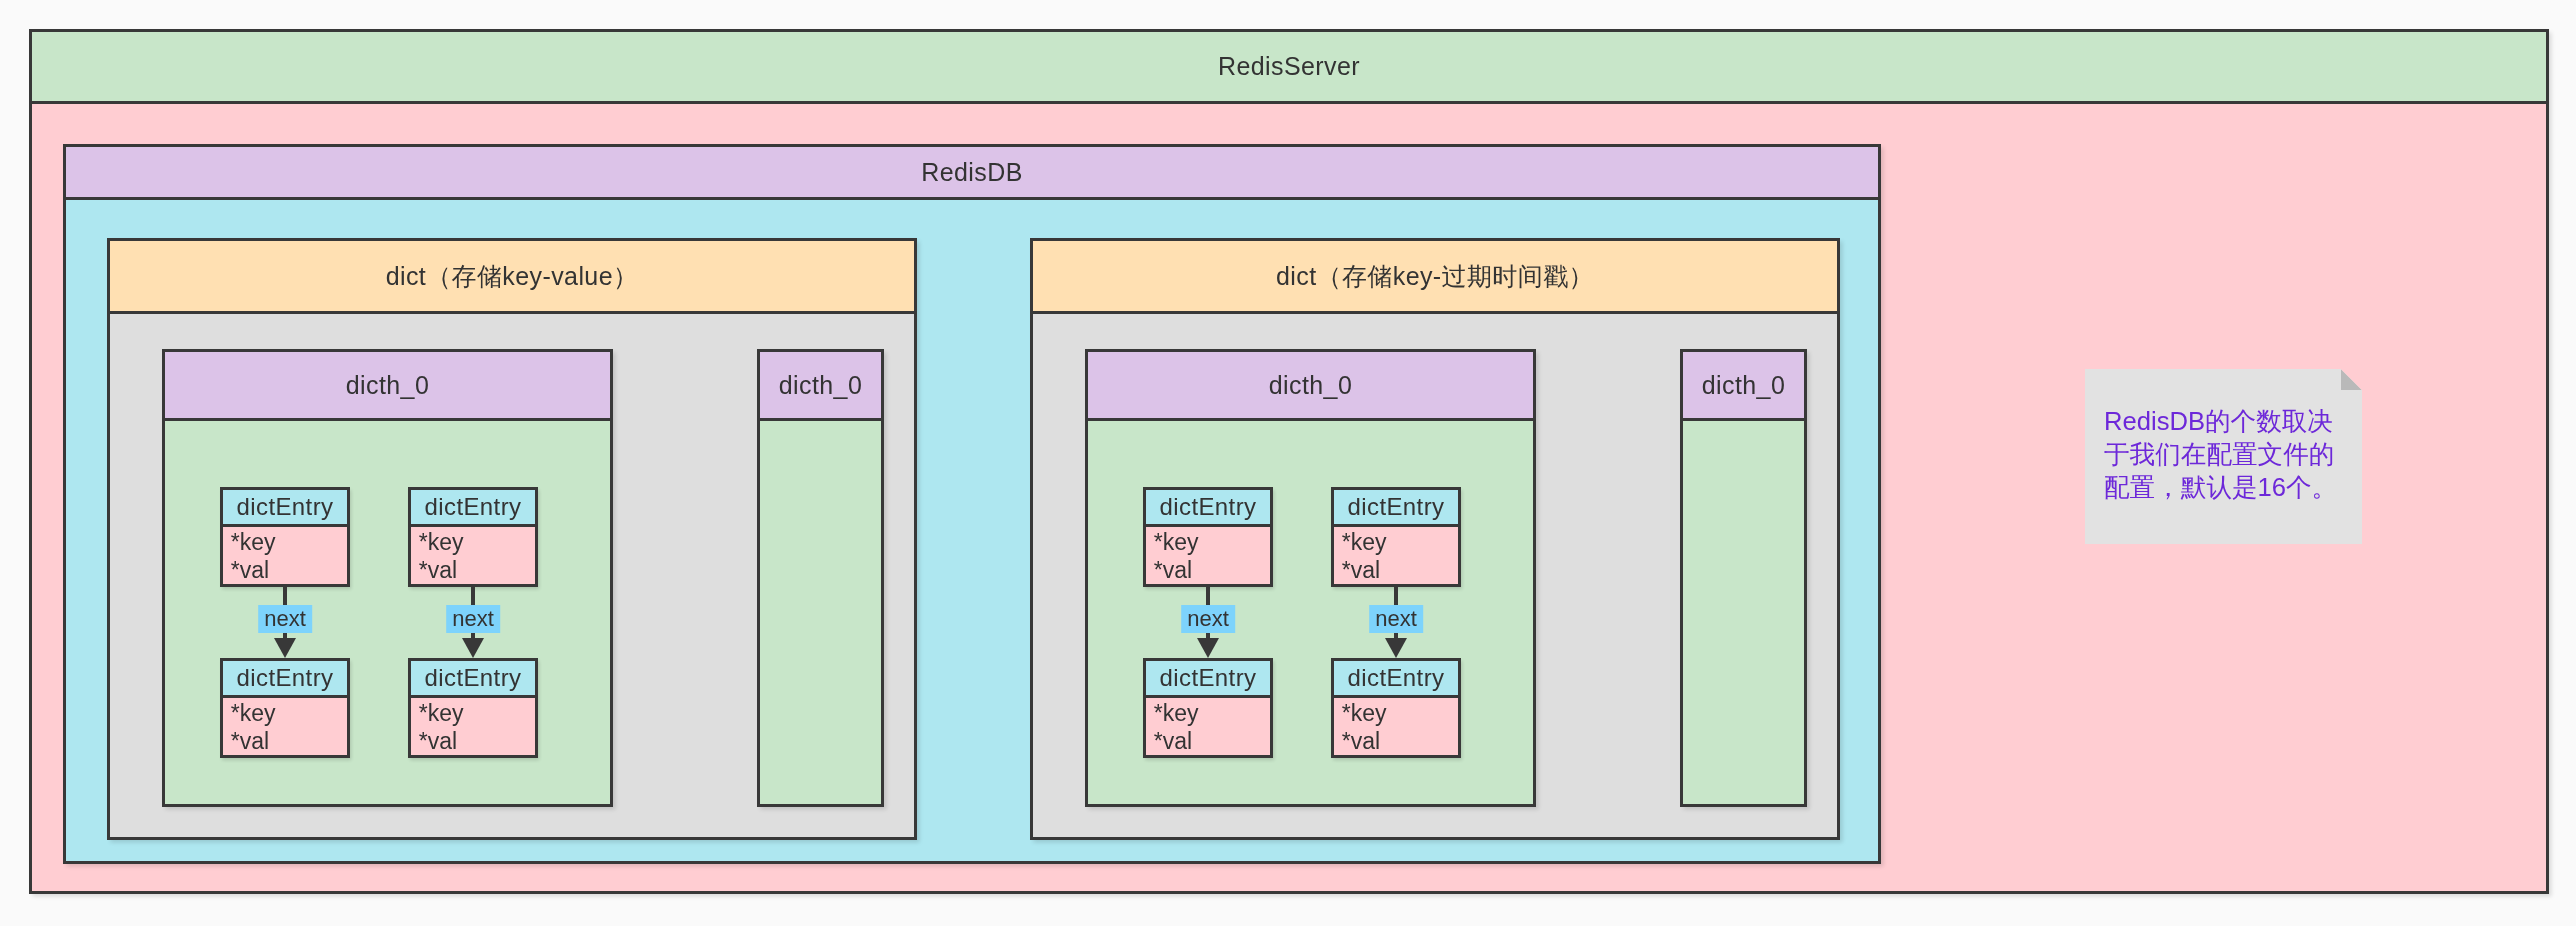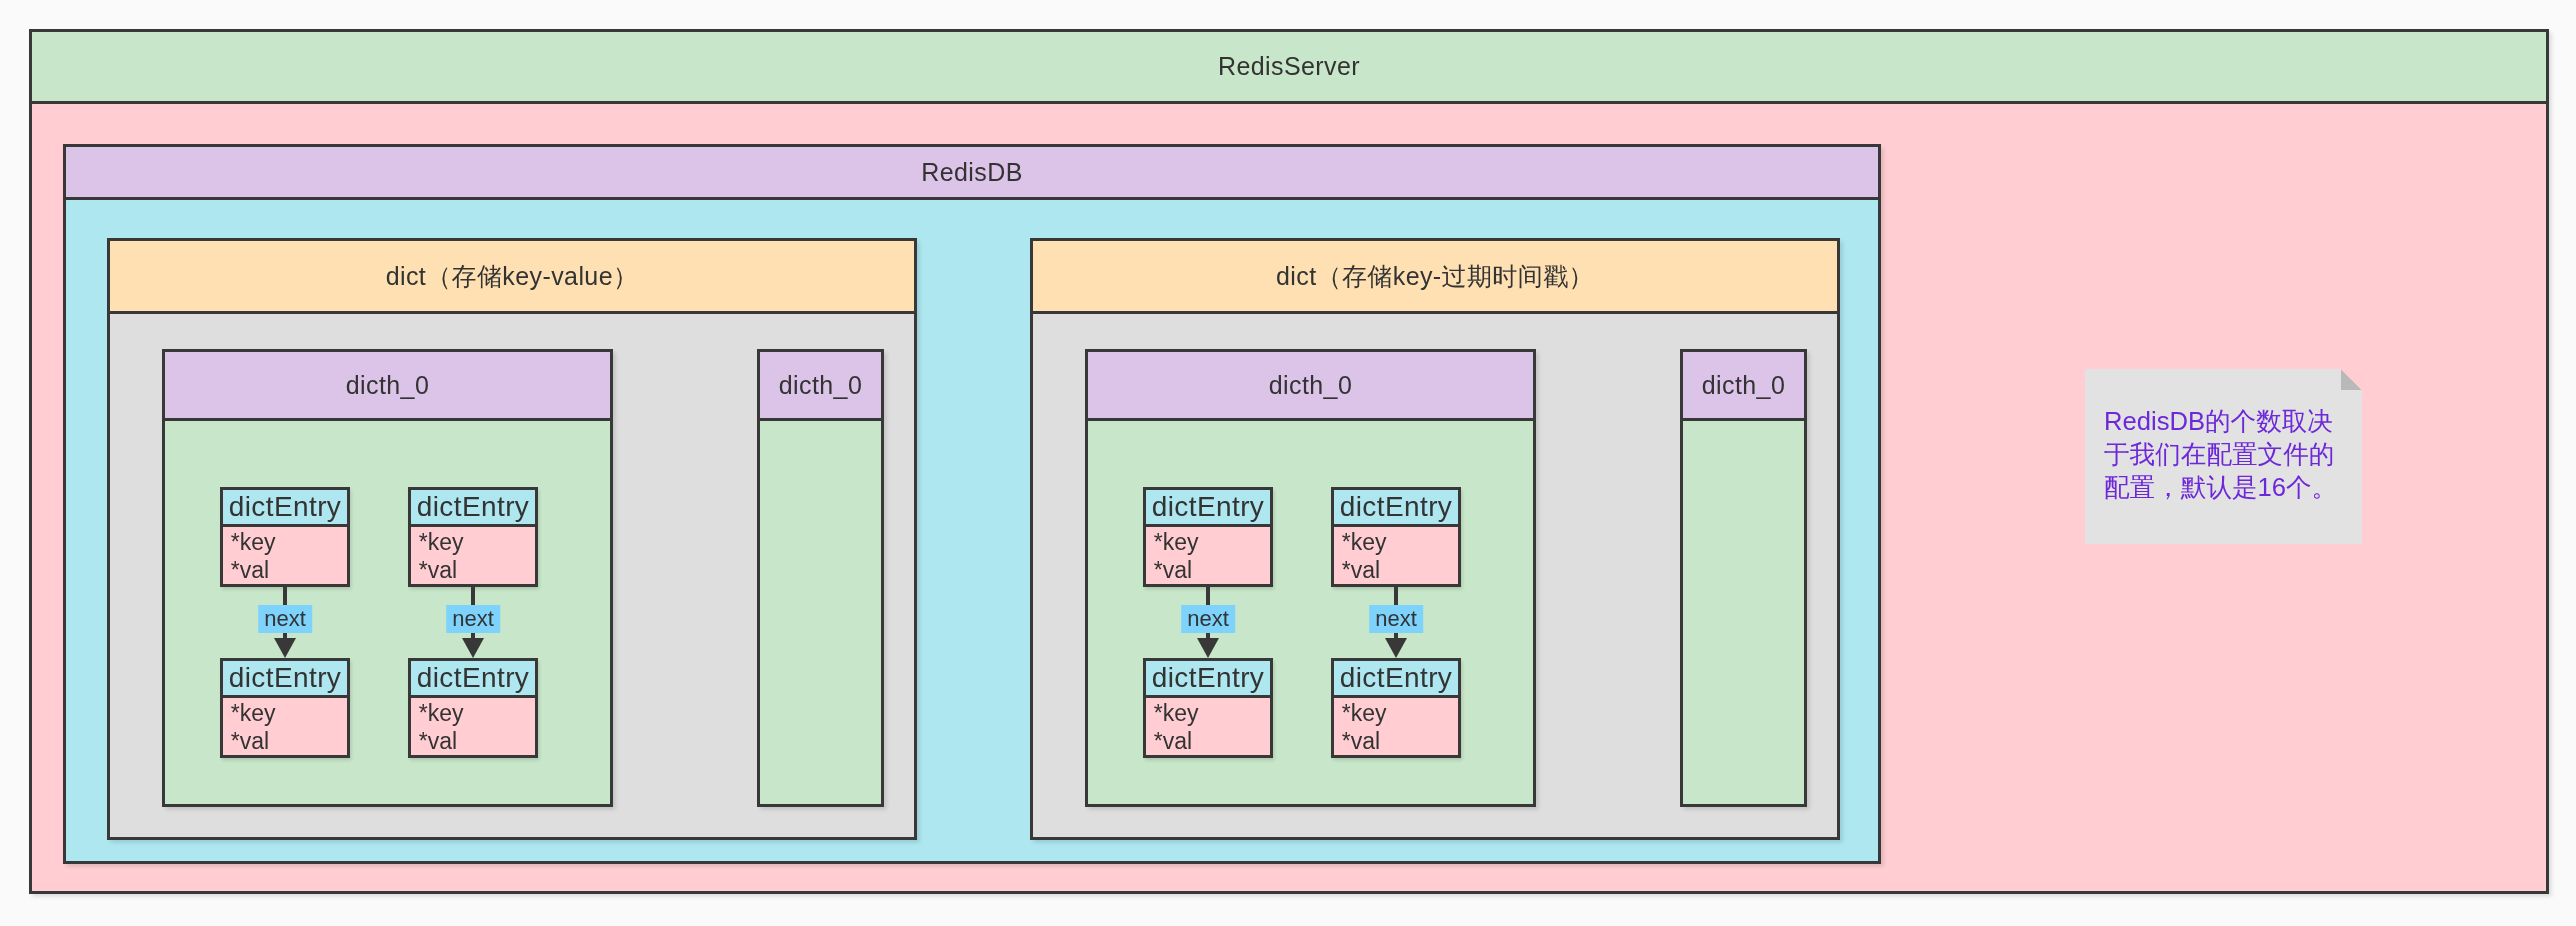--- a/index.html
+++ b/index.html
@@ -51,21 +51,21 @@
   .ht-hdr { height:69px; background:#dcc3e8; }
   .ht-body { height:calc(100% - 69px); }
 
   
   .chain { position:absolute; top:0; bottom:0; width:130px; }
   .chain.a { left:55px; }
   .chain.b { left:243px; }
   .entry { left:0; width:130px; height:100px; background:#ffcdd2; box-shadow:1.7px 2.6px 3.4px rgba(0,0,0,0.15); }
   .entry.row1 { top:66px; }
   .entry.row2 { top:237px; }
-  .entry-hdr { height:37px; background:#aee7f0; font-size:28px; }
+  .entry-hdr { height:37px; background:#aee7f0; font-size:24px; }
   .entry-fields {
     box-sizing:border-box; height:calc(100% - 37px);
     padding:0.9px 3.4px 0 7.7px;
     font-size:23px; line-height:28px;
   }
   .aline { position:absolute; left:50%; margin-left:-1.7px; top:166px; width:3.4px; height:53px; background:#383838; }
   .ahead { position:absolute; left:50%; margin-left:-11px; top:217px; width:0; height:0;
            border-left:11px solid transparent; border-right:11px solid transparent;
            border-top:20.5px solid #383838; }
   .alabel { position:absolute; left:50%; transform:translateX(-50%); top:184px; z-index:2;

